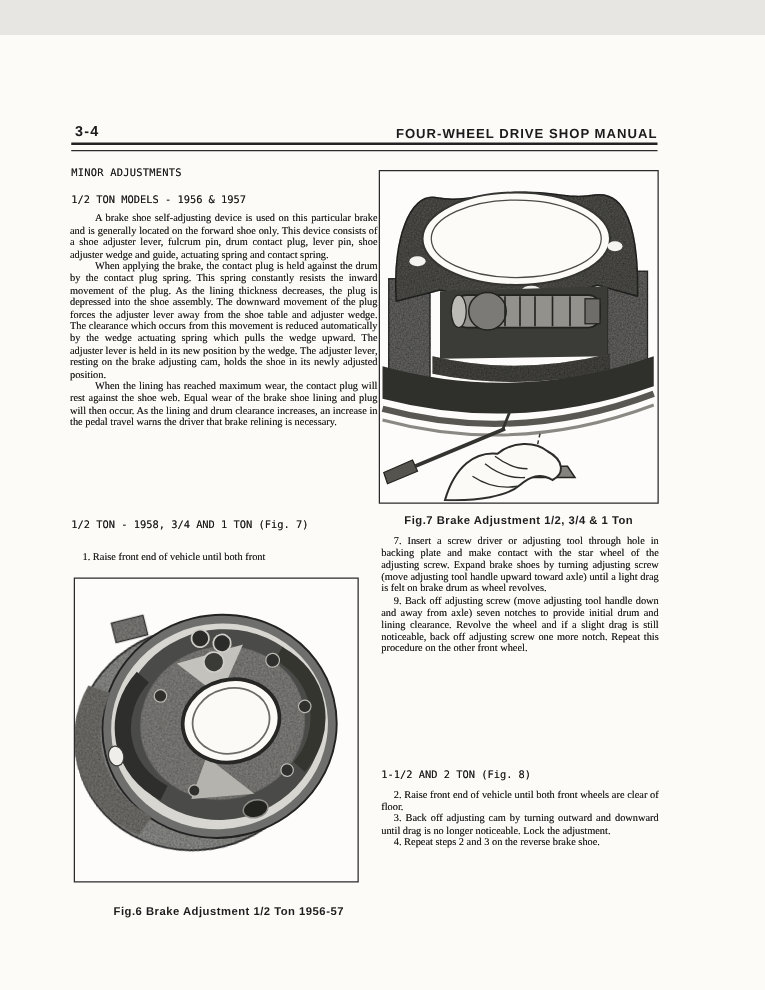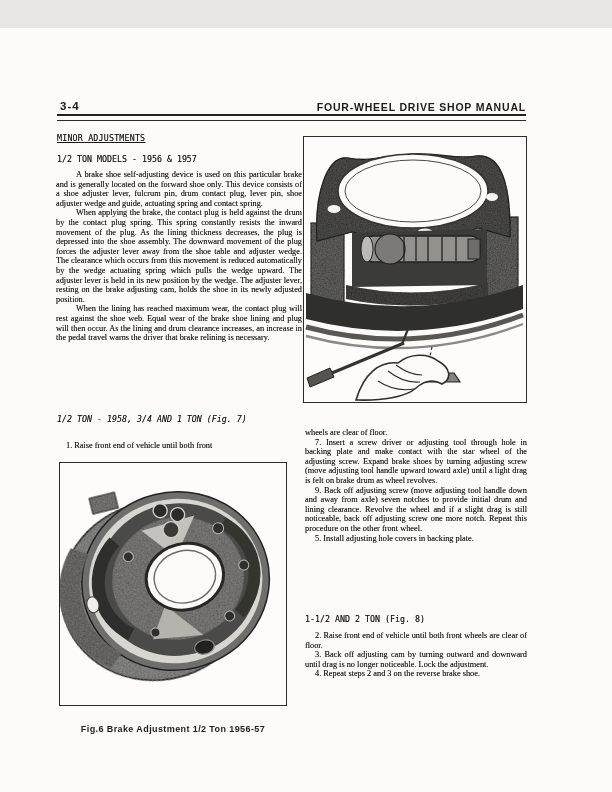--- a/index.html
+++ b/index.html
@@ -34,21 +34,20 @@
   .rule2{position:absolute;left:57px;top:91.5px;width:469px;height:1.4px;background:#2a2a2a;}
 
   
   .tw{
     font-family:"DejaVu Sans Mono", monospace;
     font-size:8.3px;line-height:9.6px;
     color:#161616;
     text-shadow:0 0 0.45px rgba(20,20,20,0.55);
   }
   .heading-u{
-    text-decoration:underline;
     letter-spacing:0.2px;
   }
   .block{position:absolute;text-align:justify;}
   .block p{margin:0;text-indent:20px;font-family:Liberation Serif, serif;}
   .block p.cont{text-indent:0;}
   .block p.step{text-indent:10px;}
 
   
   .figbox{
     position:absolute;
@@ -79,21 +78,21 @@
   <div class="tw heading-u" style="position:absolute;left:57px;top:106px;">MINOR ADJUSTMENTS</div>
 
   <div class="tw" style="position:absolute;left:57px;top:127px;">1/2 TON MODELS - 1956 &amp; 1957</div>
 
   <div class="block tw" style="left:56px;top:142px;width:246px;">
     <p>A brake shoe self-adjusting device is used on this particular brake and is generally located on the forward shoe only. This device consists of a shoe adjuster lever, fulcrum pin, drum contact plug, lever pin, shoe adjuster wedge and guide, actuating spring and contact spring.</p>
     <p>When applying the brake, the contact plug is held against the drum by the contact plug spring. This spring constantly resists the inward movement of the plug. As the lining thickness decreases, the plug is depressed into the shoe assembly. The downward movement of the plug forces the adjuster lever away from the shoe table and adjuster wedge. The clearance which occurs from this movement is reduced automatically by the wedge actuating spring which pulls the wedge upward. The adjuster lever is held in its new position by the wedge. The adjuster lever, resting on the brake adjusting cam, holds the shoe in its newly adjusted position.</p>
     <p>When the lining has reached maximum wear, the contact plug will rest against the shoe web. Equal wear of the brake shoe lining and plug will then occur. As the lining and drum clearance increases, an increase in the pedal travel warns the driver that brake relining is necessary.</p>
   </div>
 
-  <div class="tw" style="position:absolute;left:57px;top:387px;font-style:italic;">1/2 TON - 1958, 3/4 AND 1 TON (Fig. 7)</div>
+  <div class="tw" style="position:absolute;left:57px;top:387px;">1/2 TON - 1958, 3/4 AND 1 TON (Fig. 7)</div>
 
   <div class="block tw" style="left:56px;top:413px;width:246px;">
     <p class="step">1. Raise front end of vehicle until both front</p>
   </div>
 
   <div class="figbox" style="left:59px;top:434px;width:228px;height:244px;">
     <svg width="225" height="241" viewBox="0 0 225 241">
       <defs>
         <filter id="g6" x="-10%" y="-10%" width="120%" height="120%">
           <feTurbulence type="fractalNoise" baseFrequency="0.75" numOctaves="2" result="t"></feTurbulence>
@@ -136,21 +135,21 @@
         <ellipse cx="128" cy="190" rx="10" ry="7" fill="#22221f" stroke="#8f8d88" stroke-width="1.2"></ellipse>
 
         <path d="M22,62 A97 89 0 0 0 32,188 L46,176 A81 76 0 0 1 38,72 Z" fill="#7d7c78" filter="url(#g6)"></path>
 
         <ellipse cx="30" cy="122" rx="6" ry="8" fill="#efeeea" stroke="#3a3a38" stroke-width="1"></ellipse>
 
         <rect x="52" y="18" width="26" height="16" fill="#8a8986" filter="url(#g6)" stroke="#3c3c3a" stroke-width="1"></rect>
       </g>
     </svg>
   </div>
-  <div class="figcap" style="left:59px;top:696px;width:228px;">Fig.6 Brake Adjustment 1/2 Ton 1956-57</div>
+  <div class="figcap" style="left:69px;top:696px;width:228px;">Fig.6 Brake Adjustment 1/2 Ton 1956-57</div>
 
   <div class="figbox" style="left:303px;top:108px;width:224px;height:267px;">
     <svg width="221" height="264" viewBox="0 0 221 264">
       <defs>
         <filter id="g7" x="-10%" y="-10%" width="120%" height="120%">
           <feTurbulence type="fractalNoise" baseFrequency="0.8" numOctaves="2" result="t"></feTurbulence>
           <feColorMatrix in="t" type="matrix" values="0 0 0 0 0  0 0 0 0 0  0 0 0 0 0  0 0 0 0.8 0" result="a"></feColorMatrix>
           <feComposite in="a" in2="SourceAlpha" operator="in" result="grain"></feComposite>
           <feBlend in="SourceGraphic" in2="grain" mode="multiply"></feBlend>
         </filter>
@@ -193,26 +192,25 @@
       <path d="M6,250 L30,240 L26,231 L3,241 Z" fill="#56544f" stroke="#22221f" stroke-width="1"></path>
       <line x1="28" y1="236" x2="100" y2="206" stroke="#33332f" stroke-width="3"></line>
       <line x1="98" y1="207" x2="104" y2="192" stroke="#33332f" stroke-width="2.2"></line>
 
       <path d="M52,263 C60,236 76,224 94,226 C106,216 124,216 134,224 C147,231 148,242 138,247 C128,241 120,244 112,251 C102,260 78,264 52,263 Z" fill="#fbfaf6" stroke="#2c2c2a" stroke-width="1.6"></path>
       <path d="M92,228 C100,234 108,238 118,238" fill="none" stroke="#2c2c2a" stroke-width="1.1"></path>
       <path d="M84,234 C94,242 104,246 116,245" fill="none" stroke="#2c2c2a" stroke-width="1.1"></path>
       <path d="M74,244 C86,252 98,254 110,252" fill="none" stroke="#2c2c2a" stroke-width="1.1"></path>
     </svg>
   </div>
+  <div class="figcap" style="left:303px;top:383px;width:224px;">Fig.7 Brake Adjustment 1/2, 3/4 &amp; 1 Ton</div>
 
   <div class="block tw" style="left:305px;top:400px;width:222px;">
-    <p class="cont">wheels are clear of floor.</p>
     <p class="step">7. Insert a screw driver or adjusting tool through hole in backing plate and make contact with the star wheel of the adjusting screw. Expand brake shoes by turning adjusting screw (move adjusting tool handle upward toward axle) until a light drag is felt on brake drum as wheel revolves.</p>
     <p class="step">9. Back off adjusting screw (move adjusting tool handle down and away from axle) seven notches to provide initial drum and lining clearance. Revolve the wheel and if a slight drag is still noticeable, back off adjusting screw one more notch. Repeat this procedure on the other front wheel.</p>
-    <p class="step">5. Install adjusting hole covers in backing plate.</p>
   </div>
 
   <div class="tw" style="position:absolute;left:305px;top:587px;">1-1/2 AND 2 TON (Fig. 8)</div>
 
   <div class="block tw" style="left:305px;top:603px;width:222px;">
     <p class="step">2. Raise front end of vehicle until both front wheels are clear of floor.</p>
     <p class="step">3. Back off adjusting cam by turning outward and downward until drag is no longer noticeable. Lock the adjustment.</p>
     <p class="step">4. Repeat steps  2 and  3 on the reverse brake shoe.</p>
   </div>
 

